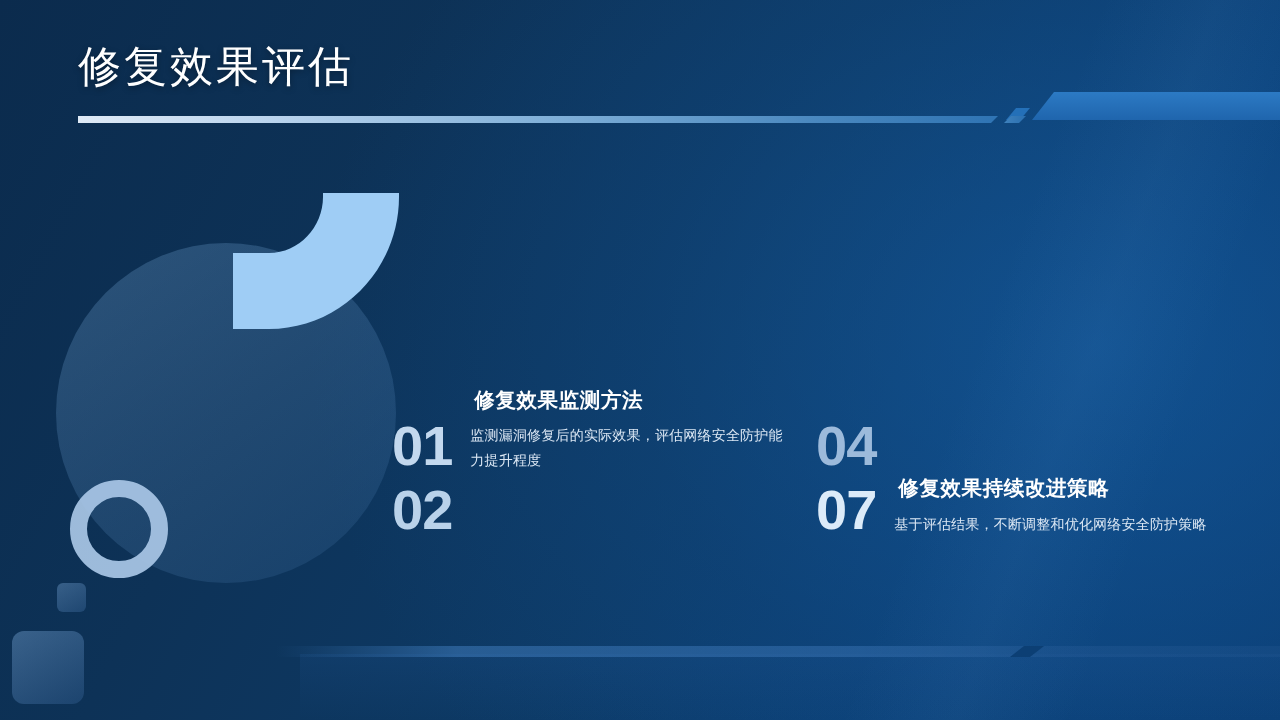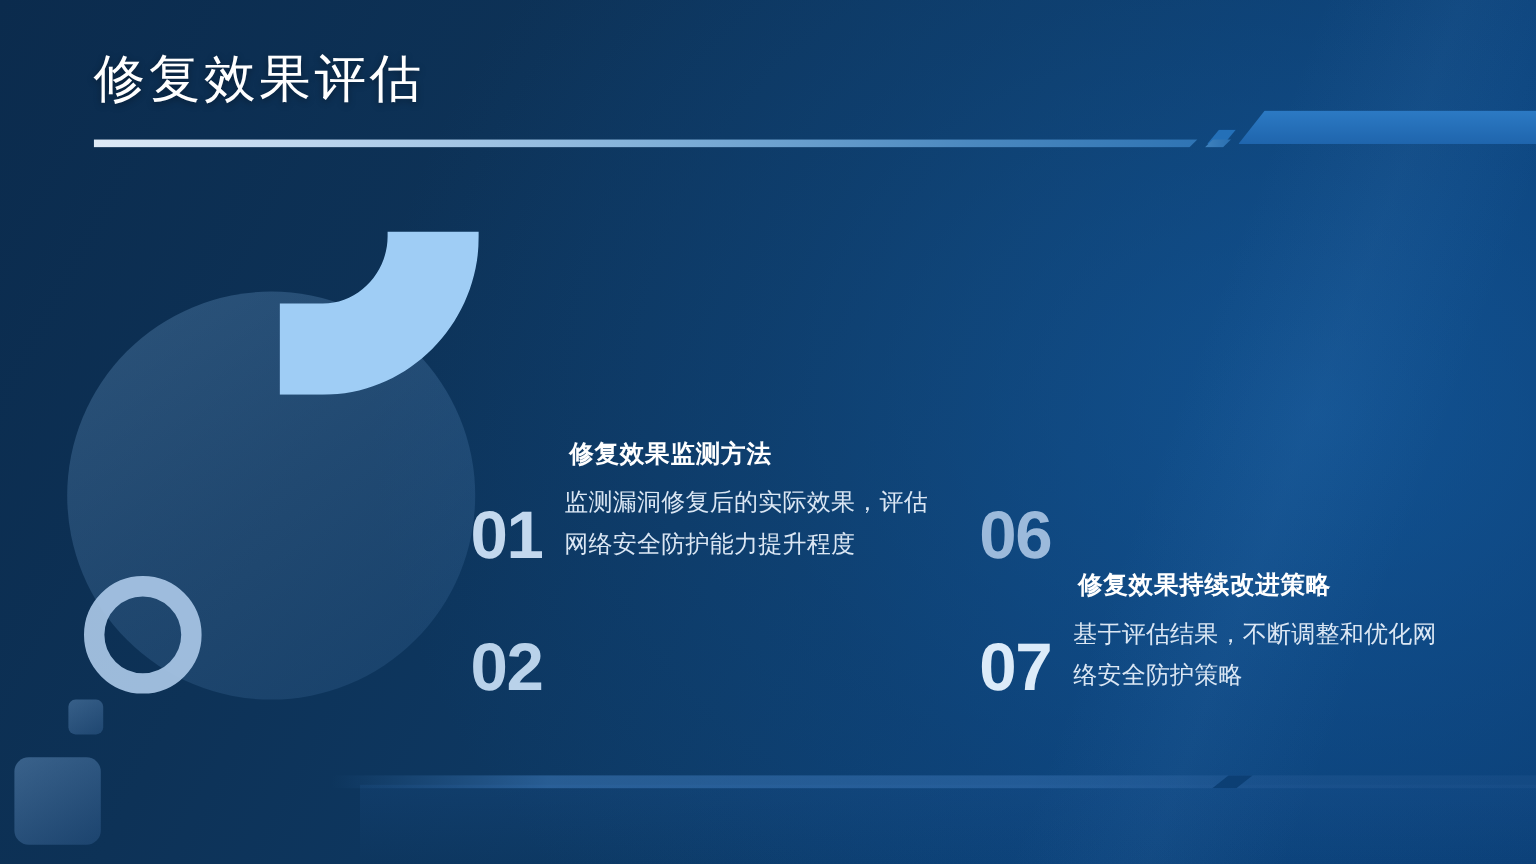--- a/index.html
+++ b/index.html
@@ -209,21 +209,21 @@
     margin: 0 0 11px 4px;
     font-size: 20.5px;
     font-weight: 700;
     color: #ffffff;
     letter-spacing: 0.6px;
     line-height: 1.2;
     white-space: nowrap;
   }
   .item-desc {
     margin: 0;
-    font-size: 20px;
+    font-size: 14px;
     line-height: 1.74;
     color: #dbe7f4;
     letter-spacing: 0.2px;
     max-width: 320px;
   }
   .item-03 .item-desc, .item-04 .item-desc { max-width: 318px; }
 </style>
 </head>
 <body>
 
@@ -262,21 +262,21 @@
 
     <div class="item item-01">
       <div class="item-num num-01">01</div>
       <div class="item-body">
         <h2 class="item-title">修复效果监测方法</h2>
         <p class="item-desc">监测漏洞修复后的实际效果，评估网络安全防护能力提升程度</p>
       </div>
     </div>
 
     <div class="item item-02">
-      <div class="item-num num-02">06</div>
+      <div class="item-num num-02">04</div>
     </div>
 
     <div class="item item-03">
       <div class="item-num num-03">02</div>
     </div>
 
     <div class="item item-04">
       <div class="item-num num-04">07</div>
       <div class="item-body">
         <h2 class="item-title">修复效果持续改进策略</h2>

